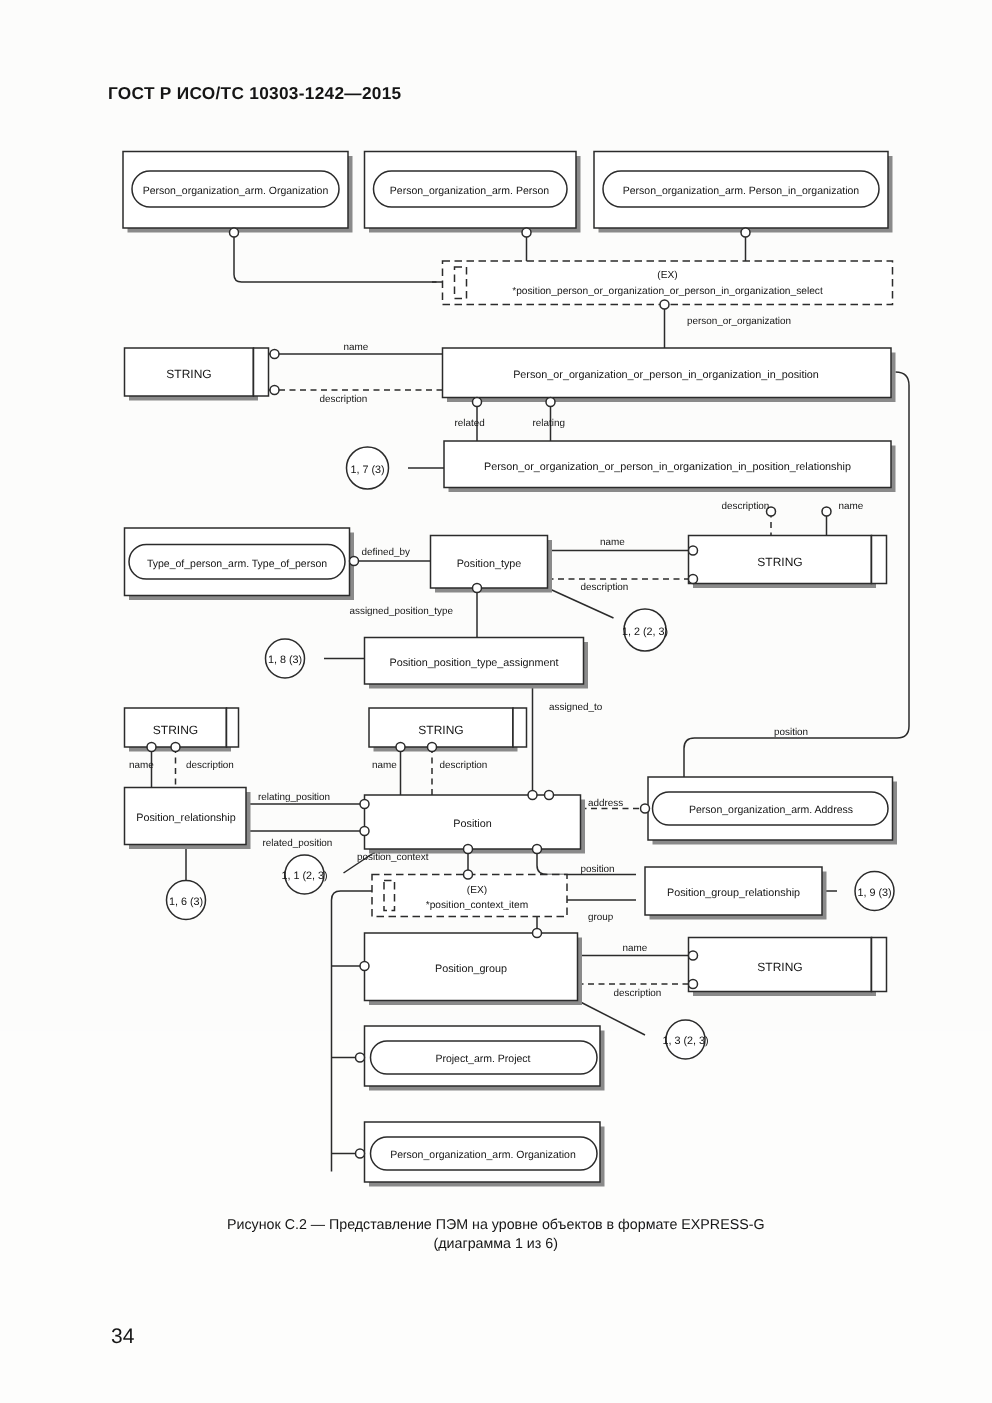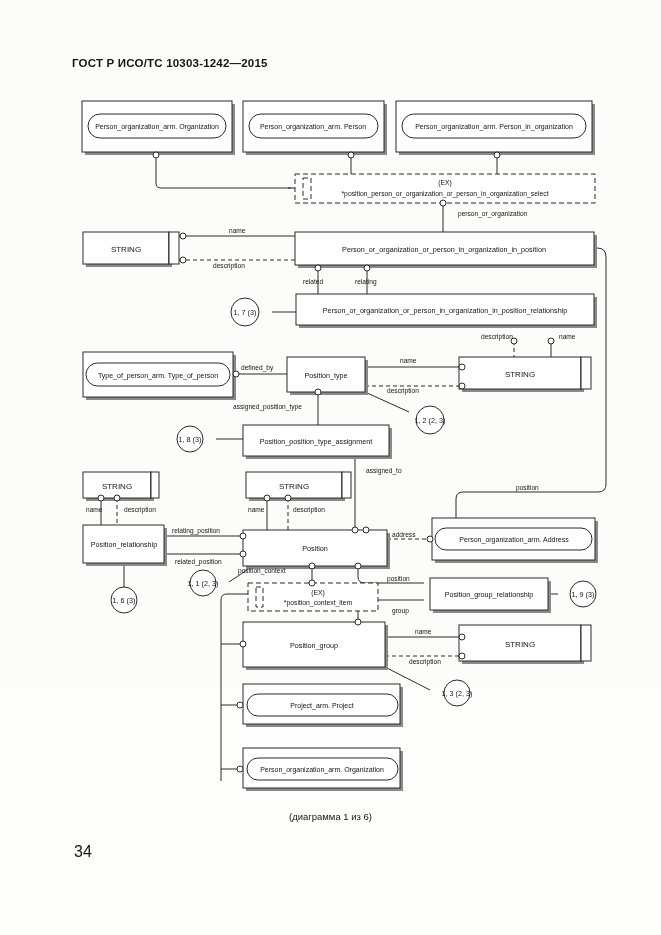--- a/index.html
+++ b/index.html
@@ -14,22 +14,22 @@
   .page{
     position:absolute;left:0;top:0;width:661px;height:687px;
     background:#fcfcfb;
   }
   #doc-header{
     position:absolute;left:72px;top:57px;
     font-size:11.5px;font-weight:bold;letter-spacing:.2px;
     color:#151515;white-space:nowrap;
   }
   #page-number{
-    position:absolute;left:74px;top:843px;
-    font-size:16px;color:#161616;
+    position:absolute;left:74px;top:882px;
+    font-size:14px;color:#161616;
   }
   #figure-caption{
     position:absolute;left:0;top:810px;width:661px;
     text-align:center;font-size:9.5px;line-height:13px;color:#161616;
   }
   svg#diagram{position:absolute;left:0;top:0;width:661px;height:935px;}
   svg text{font-family:"Liberation Sans", sans-serif;fill:#141414;}
   .lbl{font-size:6.6px;}
   .entname{font-size:7.2px;}
   .schname{font-size:7.0px;}
@@ -367,18 +367,19 @@
       <rect class="boxsh" x="246" y="751" width="157" height="40"></rect>
       <rect class="box" x="243" y="748" width="157" height="40"></rect>
       <rect class="rnd" x="247" y="758" width="151" height="22" rx="11" ry="11"></rect>
       <text class="schname" x="322" y="772" text-anchor="middle">Person_organization_arm. Organization</text>
       <circle class="circ" cx="240" cy="769" r="3"></circle>
     </g>
 
   </svg>
 
   <div id="figure-caption">
+    <div>Рисунок С.2 — Представление ПЭМ на уровне объектов в формате EXPRESS-G</div>
     <div>(диаграмма 1 из 6)</div>
   </div>
 
   <div id="page-number">34</div>
 
 </div>
 
 </body></html>

